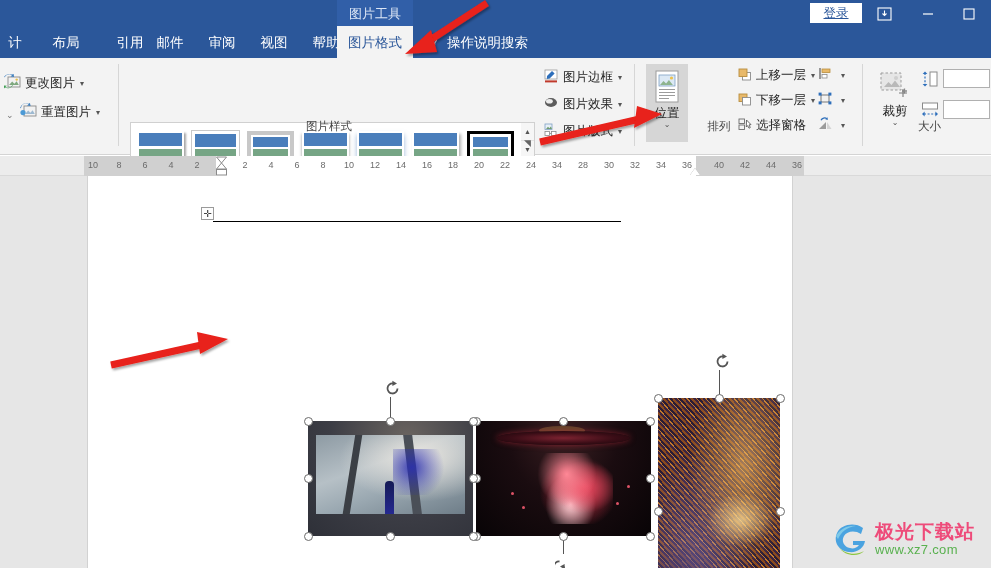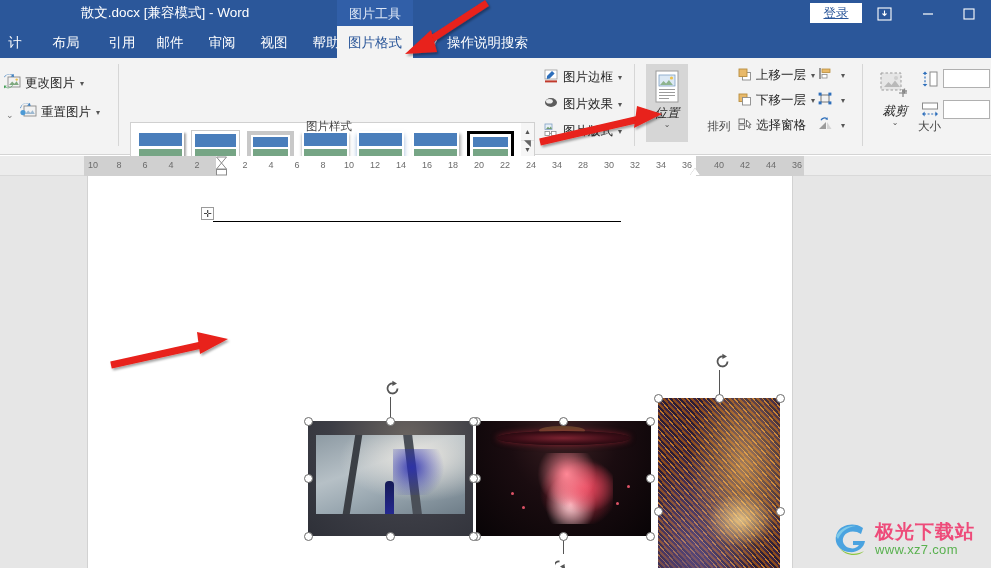--- a/index.html
+++ b/index.html
@@ -113,21 +113,21 @@
   .dialog-launcher {
     position: absolute; font-size: 9px; color: #666; cursor: pointer;
   }
 
   
   .bigbtn {
     position: absolute; text-align: center; cursor: pointer;
     font-size: 12.5px; color: #262626;
   }
   .bigbtn.sel { background: #d6d6d6; }
-  .bigbtn .lbl { display:block; line-height: 13px; font-style: italic; }
+  .bigbtn .lbl { display:block; line-height: 13px; }
   .bigbtn .cr { display:block; font-size: 8px; color: #555; line-height: 9px; }
 
   .sizefield {
     position: absolute; height: 19px; border: 1px solid #b0b0b0; background:#fff;
     cursor: text;
   }
 
   
   .ruler {
     position: absolute; left: 0; top: 156px; width: 991px; height: 20px;
@@ -284,21 +284,20 @@
     line-height: 21px; white-space: nowrap;
   }
   .wm-url { font-size: 13px; color: #59b14f; line-height: 15px; letter-spacing:.3px; }
 </style>
 </head>
 <body>
 
 <div id="app">
 
   <div class="titlebar">
-    <div class="title-text">散文.docx [兼容模式]  -  Word</div>
     <div class="ctx-tab-label">图片工具</div>
 
     <div class="signin-btn">登录</div>
 
     <div class="tb-icon tb-ribbon-opt">
       <svg width="15" height="14" viewBox="0 0 15 14" style="vertical-align:middle">
         <rect x="1" y="1" width="13" height="12" fill="none" stroke="#fff" stroke-width="1.1"></rect>
         <path d="M7.5 3.5 v5 M5.5 6.5 l2 2 l2 -2" stroke="#fff" stroke-width="1.1" fill="none"></path>
       </svg>
     </div>
@@ -310,21 +309,21 @@
     <div class="tb-icon tb-max">
       <svg width="12" height="12" viewBox="0 0 12 12" style="vertical-align:middle">
         <rect x="1" y="1" width="10" height="10" fill="none" stroke="#fff" stroke-width="1.1"></rect>
       </svg>
     </div>
   </div>
 
   <div class="tabstrip">
     <div class="tab" style="left:-8px;width:46px">计</div>
     <div class="tab" style="left:40px;width:52px">布局</div>
-    <div class="tab" style="left:96px;width:52px">引用</div>
+    <div class="tab" style="left:104px;width:52px">引用</div>
     <div class="tab" style="left:144px;width:52px">邮件</div>
     <div class="tab" style="left:196px;width:52px">审阅</div>
     <div class="tab" style="left:248px;width:52px">视图</div>
     <div class="tab" style="left:300px;width:52px">帮助</div>
     <div class="tab active" style="left:337px;width:76px">图片格式</div>
 
     <div class="bulb">
       <svg width="16" height="17" viewBox="0 0 16 17">
         <path d="M8 1.3 C5.3 1.3 3.6 3.2 3.6 5.4 c0 1.7 1 2.7 1.7 3.6 v1.3 h5.4 V9 c.7-.9 1.7-1.9 1.7-3.6 C12.4 3.2 10.7 1.3 8 1.3 z" fill="none" stroke="#fff" stroke-width="1.1"></path>
         <path d="M5.6 12.2 h4.8 M6.2 14.3 h3.6" stroke="#fff" stroke-width="1.1"></path>

